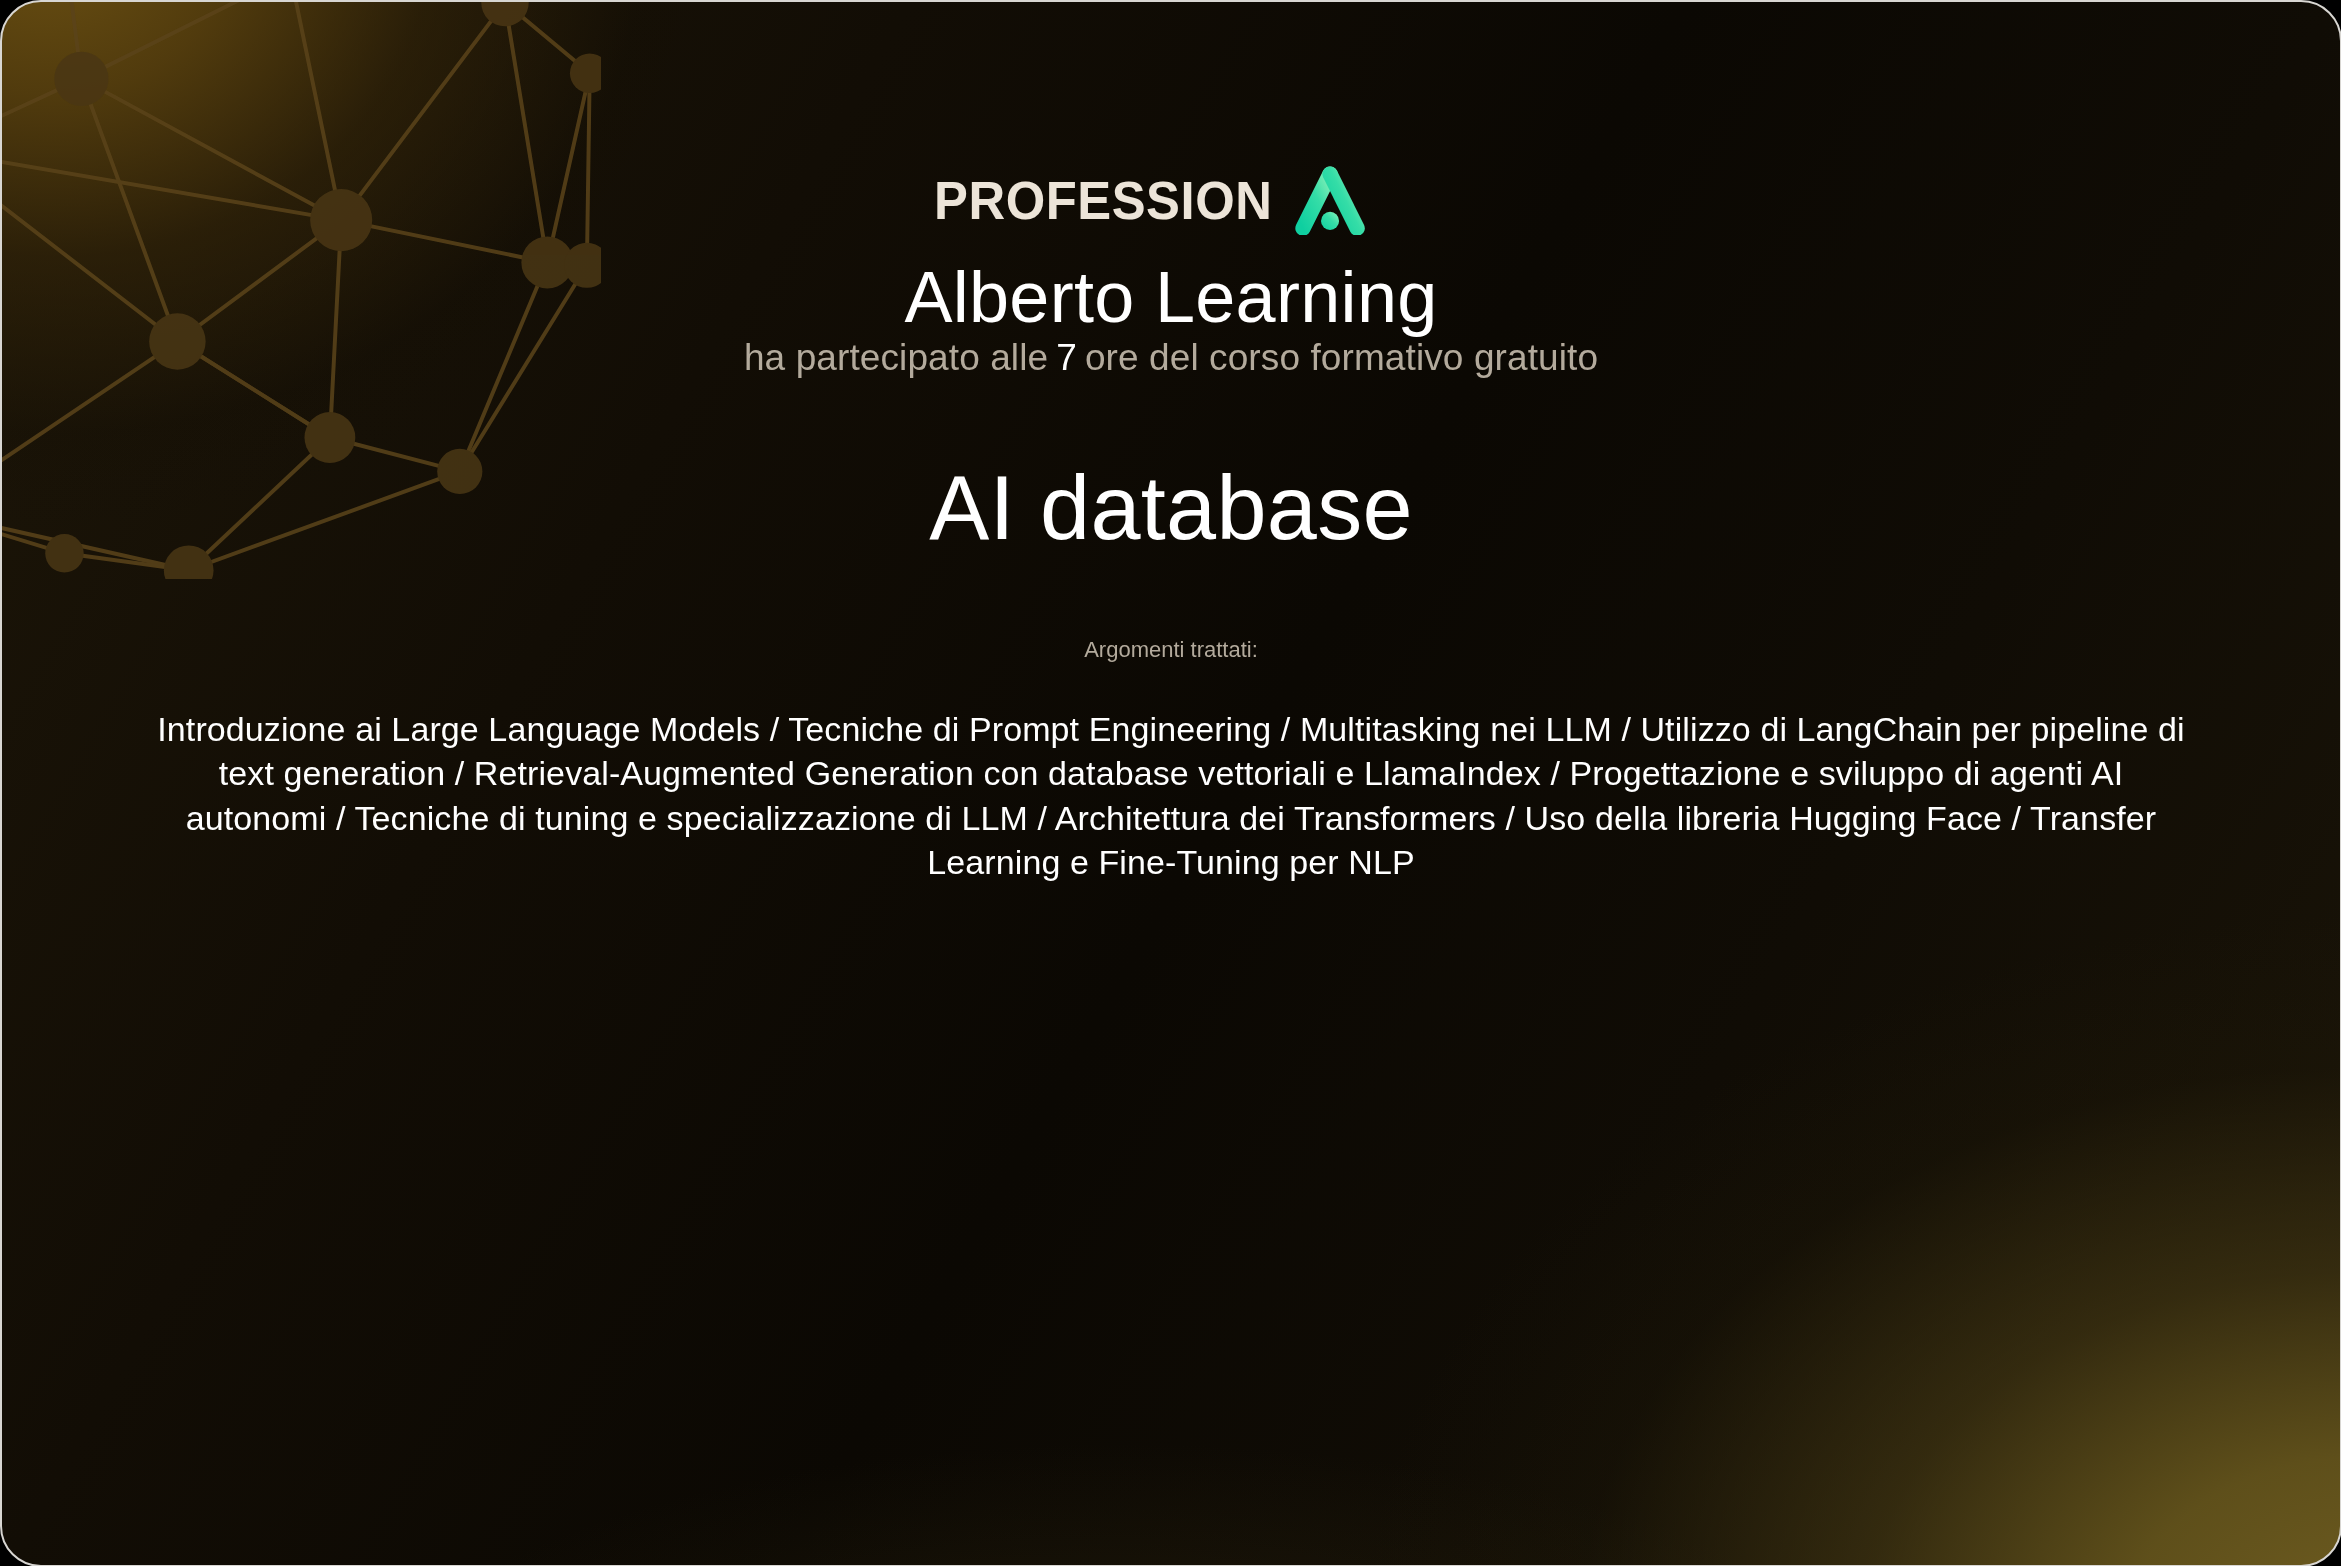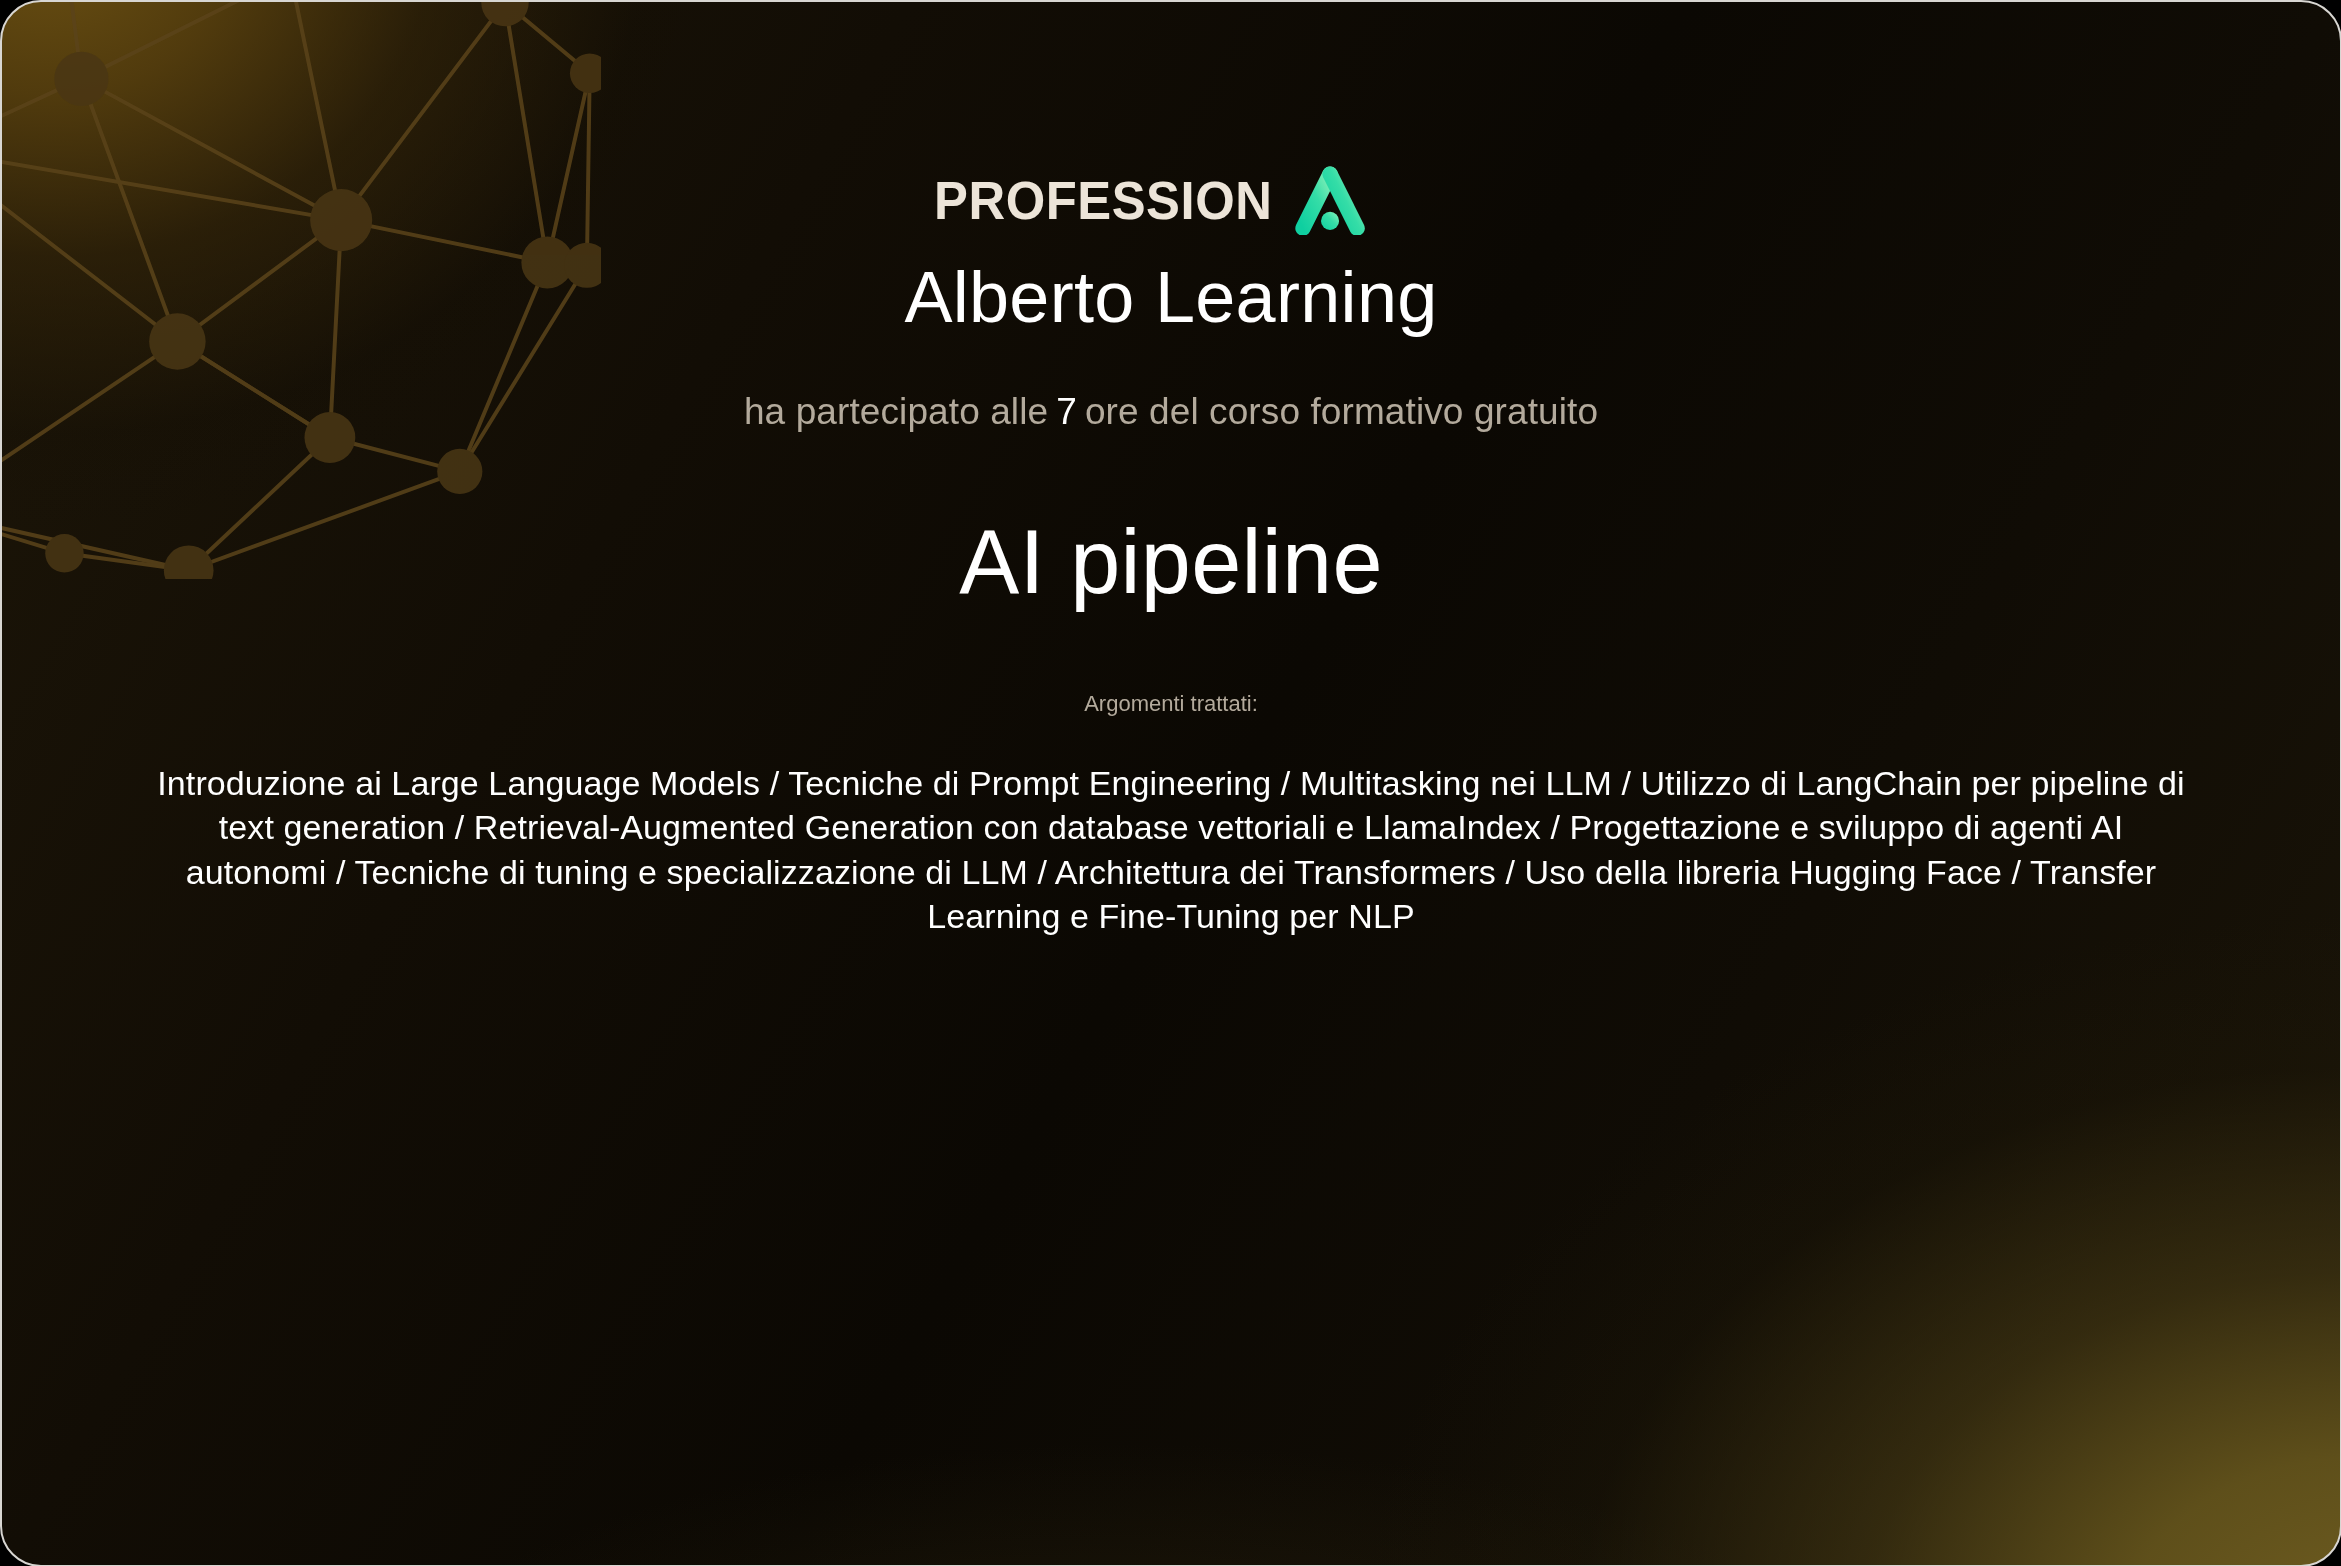--- a/index.html
+++ b/index.html
@@ -90,21 +90,20 @@
     margin-top: 21.5px;
     font-size: 72px;
     font-weight: 400;
     color: #ffffff;
     letter-spacing: 0.3px;
     line-height: 1.12;
   }
 
   
   #hours-line {
-    margin-top: 54px;
     font-size: 37px;
     font-weight: 400;
     color: #b3aa9c;
     letter-spacing: 0.1px;
     white-space: nowrap;
   }
   #hours-value {
     color: #ffffff;
     font-weight: 400;
     padding: 0 8px;
@@ -221,21 +220,21 @@
       </svg>
     </div>
 
 
     <div id="student-name">Alberto Learning</div>
 
     <div id="hours-line">
       <span>ha partecipato alle</span><span id="hours-value">7</span><span>ore del corso formativo gratuito</span>
     </div>
 
-    <div id="course-title">AI pipeline</div>
+    <div id="course-title">AI database</div>
 
     <div id="topics-heading">Argomenti trattati:</div>
 
     <div id="topics-body">Introduzione ai Large Language Models / Tecniche di Prompt Engineering / Multitasking nei LLM / Utilizzo di LangChain per pipeline di text generation / Retrieval-Augmented Generation con database vettoriali e LlamaIndex / Progettazione e sviluppo di agenti AI autonomi / Tecniche di tuning e specializzazione di LLM / Architettura dei Transformers / Uso della libreria Hugging Face / Transfer Learning e Fine-Tuning per NLP</div>
 
   </div>
 </div>
 
 
 </body></html>

